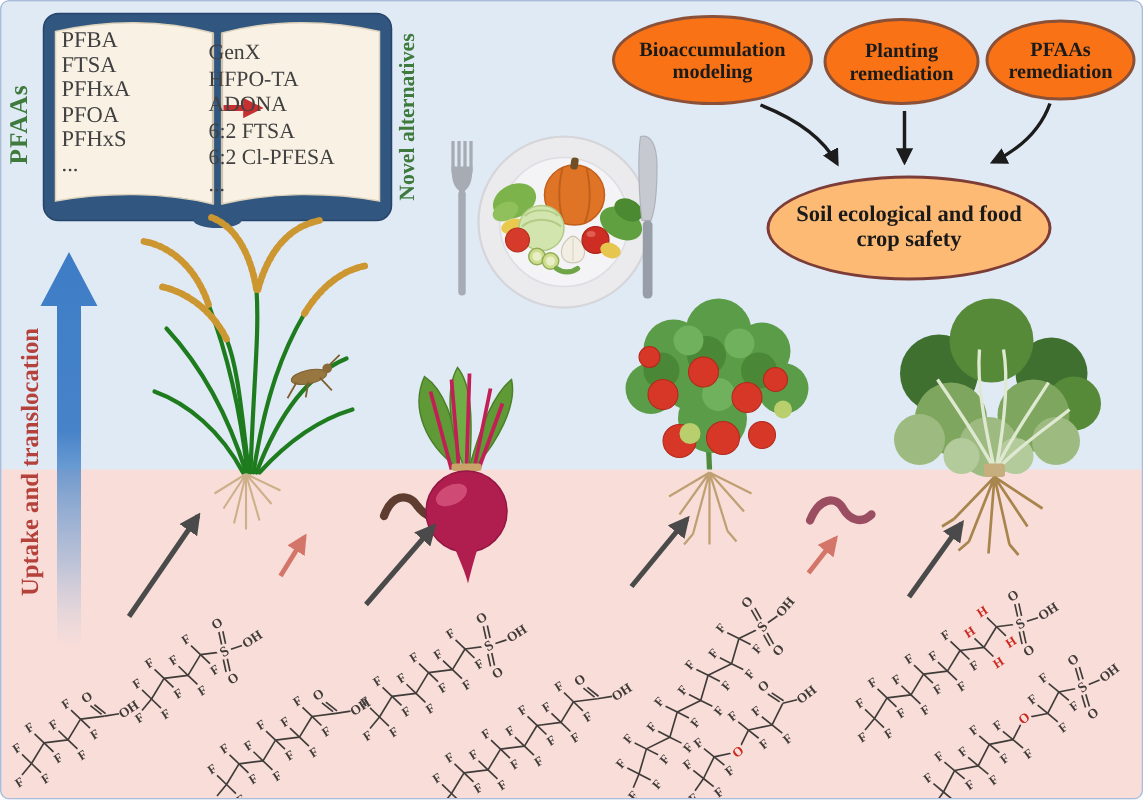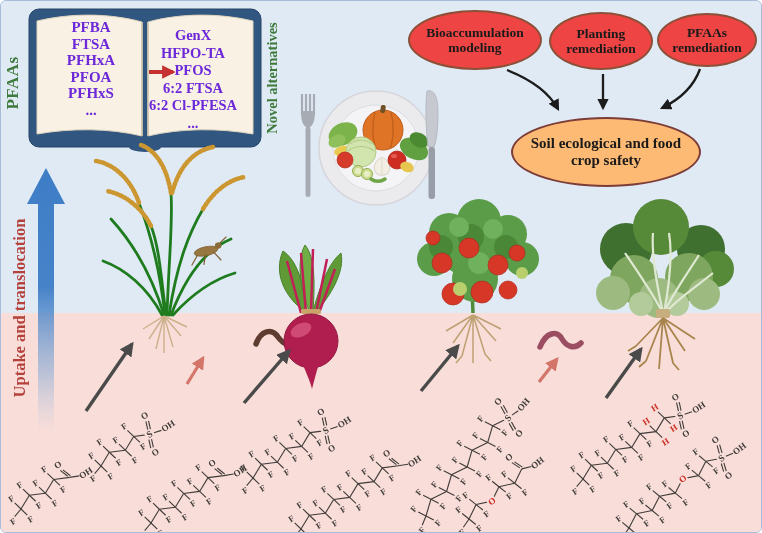--- a/index.html
+++ b/index.html
@@ -8,26 +8,26 @@
     box-sizing:border-box;background:#e0eaf5;}
   .sky{position:absolute;left:0;top:0;width:762px;height:312px;background:#e0eaf5;}
   .soil{position:absolute;left:0;top:312px;width:762px;height:221px;background:#f8ddd9;}
   #art{position:absolute;left:0;top:0;}
   #structures-layer{position:absolute;left:0;top:0;width:762px;height:533px;pointer-events:none;}
   #structures-layer svg{position:absolute;overflow:visible;}
   .vlabel{position:absolute;text-align:center;font-weight:bold;transform:rotate(-90deg);white-space:nowrap;}
   .lbl-pfaas{left:-34px;top:73px;width:90px;height:18px;font-size:17px;color:#3d7a3c;letter-spacing:.5px;}
   .lbl-alt{left:196px;top:69px;width:150px;height:16px;font-size:14.5px;color:#3d7a3c;}
   .lbl-uptake{left:-101px;top:297px;width:240px;height:20px;font-size:16.5px;color:#b5413b;}
-  .page-list{position:absolute;text-align:center;font-weight:bold;color:#6d28d9;}
+  .page-list{position:absolute;text-align:left;font-weight:normal;color:#404040;}
   .page-left{left:40px;top:18px;width:100px;font-size:15px;line-height:16.5px;}
   .page-right{left:138px;top:26px;width:108px;font-size:14.5px;line-height:17.5px;}
   .bubble{position:absolute;border-radius:50%;display:flex;align-items:center;justify-content:center;
     text-align:center;font-weight:bold;color:#1a1a1a;box-sizing:border-box;padding:3px 8px;}
-  .bubble.cream{background:#ef4444;border:2px solid #8a5038;font-size:13.5px;line-height:1.12;}
+  .bubble.cream{background:#f97316;border:2px solid #8a5038;font-size:13.5px;line-height:1.12;}
   .b1{left:407px;top:9px;width:134px;height:60px;}
   .b2{left:548px;top:11px;width:104px;height:58px;}
   .b3{left:656px;top:12px;width:100px;height:54px;}
   .outcome{left:510px;top:116px;width:190px;height:70px;background:#fdba74;
     border:2.5px solid #7c3c37;font-size:15px;line-height:1.15;}
 </style>
 </head>
 <body>
 
 <div class="canvas">
@@ -652,21 +652,21 @@
     <div>PFBA</div>
     <div>FTSA</div>
     <div>PFHxA</div>
     <div>PFOA</div>
     <div>PFHxS</div>
     <div>...</div>
   </div>
   <div class="page-list page-right">
     <div>GenX</div>
     <div>HFPO-TA</div>
-    <div>PFOS</div>
+    <div>ADONA</div>
     <div>6:2 FTSA</div>
     <div>6:2 Cl-PFESA</div>
     <div>...</div>
   </div>
 
   <div class="vlabel lbl-pfaas">PFAAs</div>
   <div class="vlabel lbl-alt">Novel alternatives</div>
   <div class="vlabel lbl-uptake">Uptake and translocation</div>
 
   <div class="bubble cream b1">

